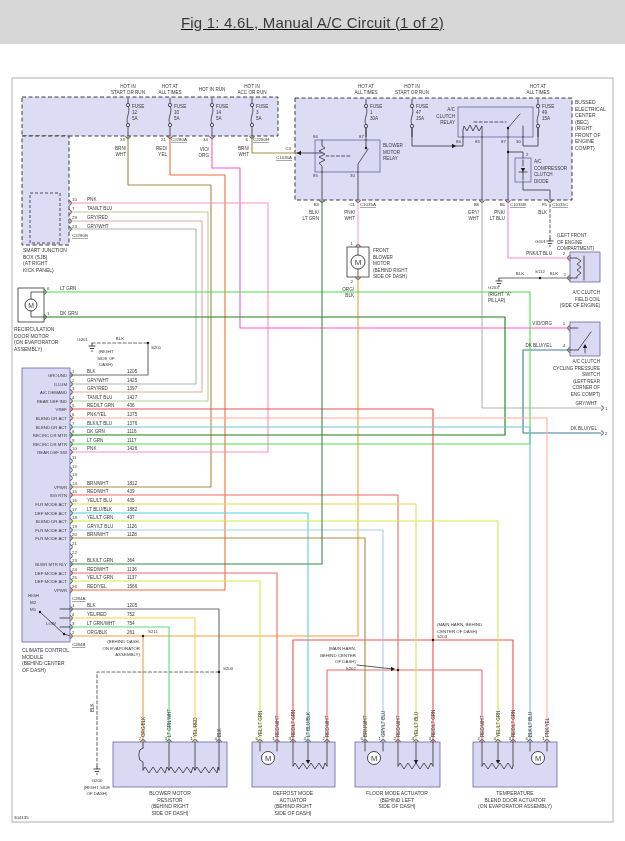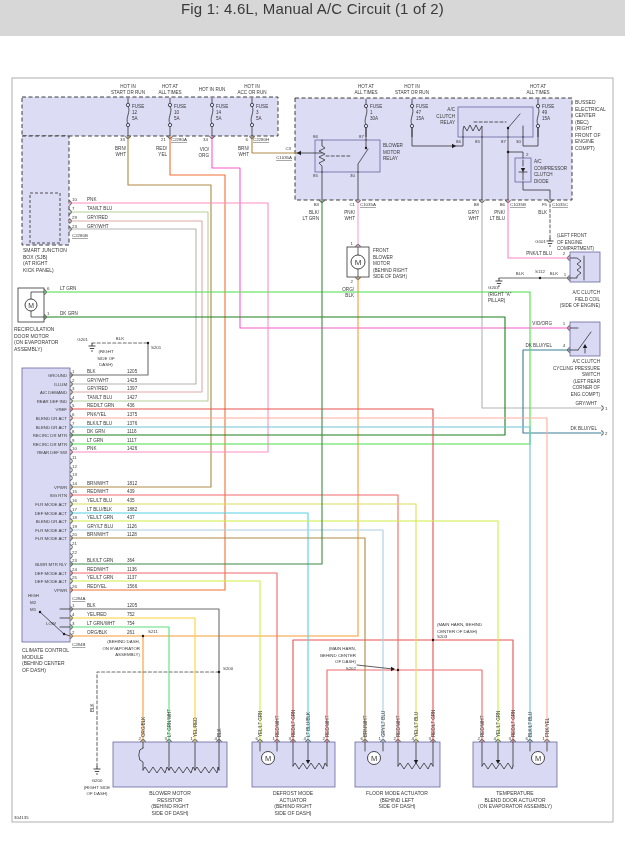--- a/index.html
+++ b/index.html
@@ -1,18 +1,18 @@
 <!DOCTYPE html>
 <html><head>
 <meta charset="utf-8">
 <style>
   html,body{margin:0;padding:0;background:#ffffff;}
   body{width:625px;height:841px;position:relative;font-family:"Liberation Sans",sans-serif;overflow:hidden;}
-  #titlebar{position:absolute;top:0;left:0;width:625px;height:36px;background:#d7d7d7;
-    display:flex;align-items:flex-start;justify-content:center;z-index:1;}
+  #titlebar{position:absolute;top:0;left:0;width:625px;height:44px;background:#d7d7d7;
+    display:flex;align-items:center;justify-content:center;z-index:1;text-decoration:underline;}
   #titlebar .t{font-size:15px;color:#3a3a3a;letter-spacing:0.2px;}
   #diagram{position:absolute;top:0;left:0;z-index:2;}
   svg text{font-family:"Liberation Sans",sans-serif;}
 </style>
 </head>
 <body>
 
 <div id="titlebar">
   <span class="t">Fig 1: 4.6L, Manual A/C Circuit (1 of 2)</span>
 </div>

